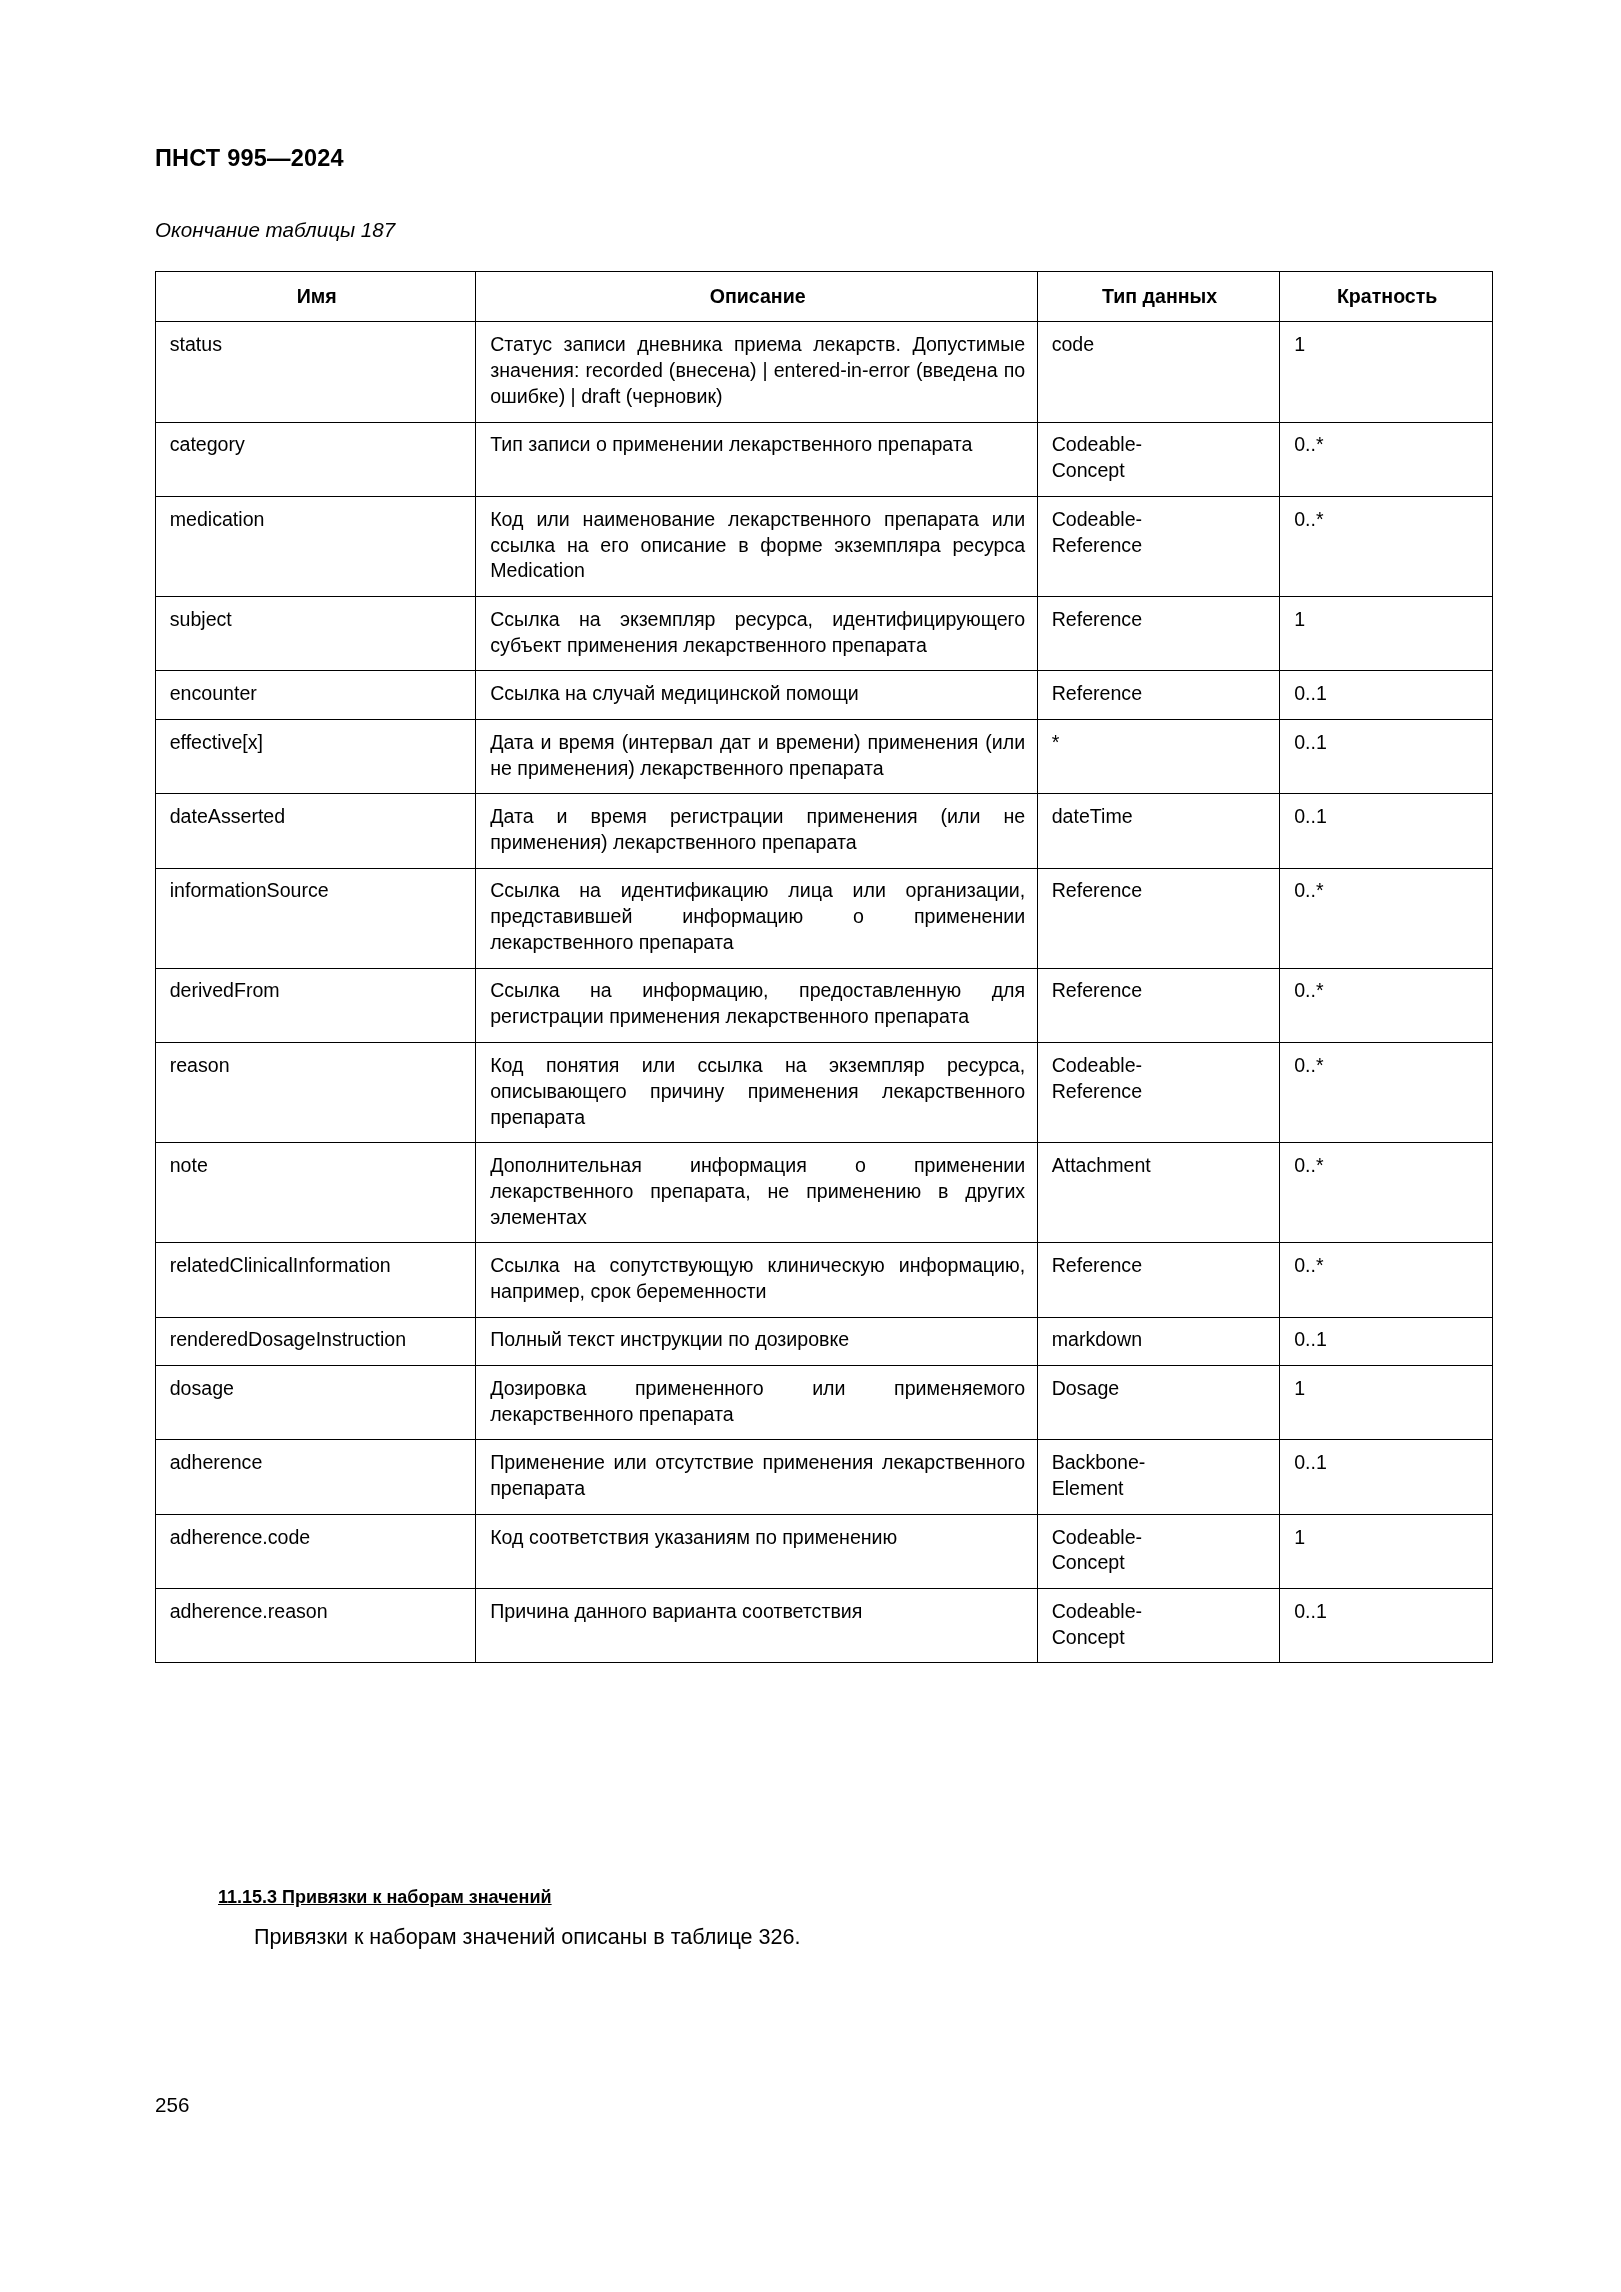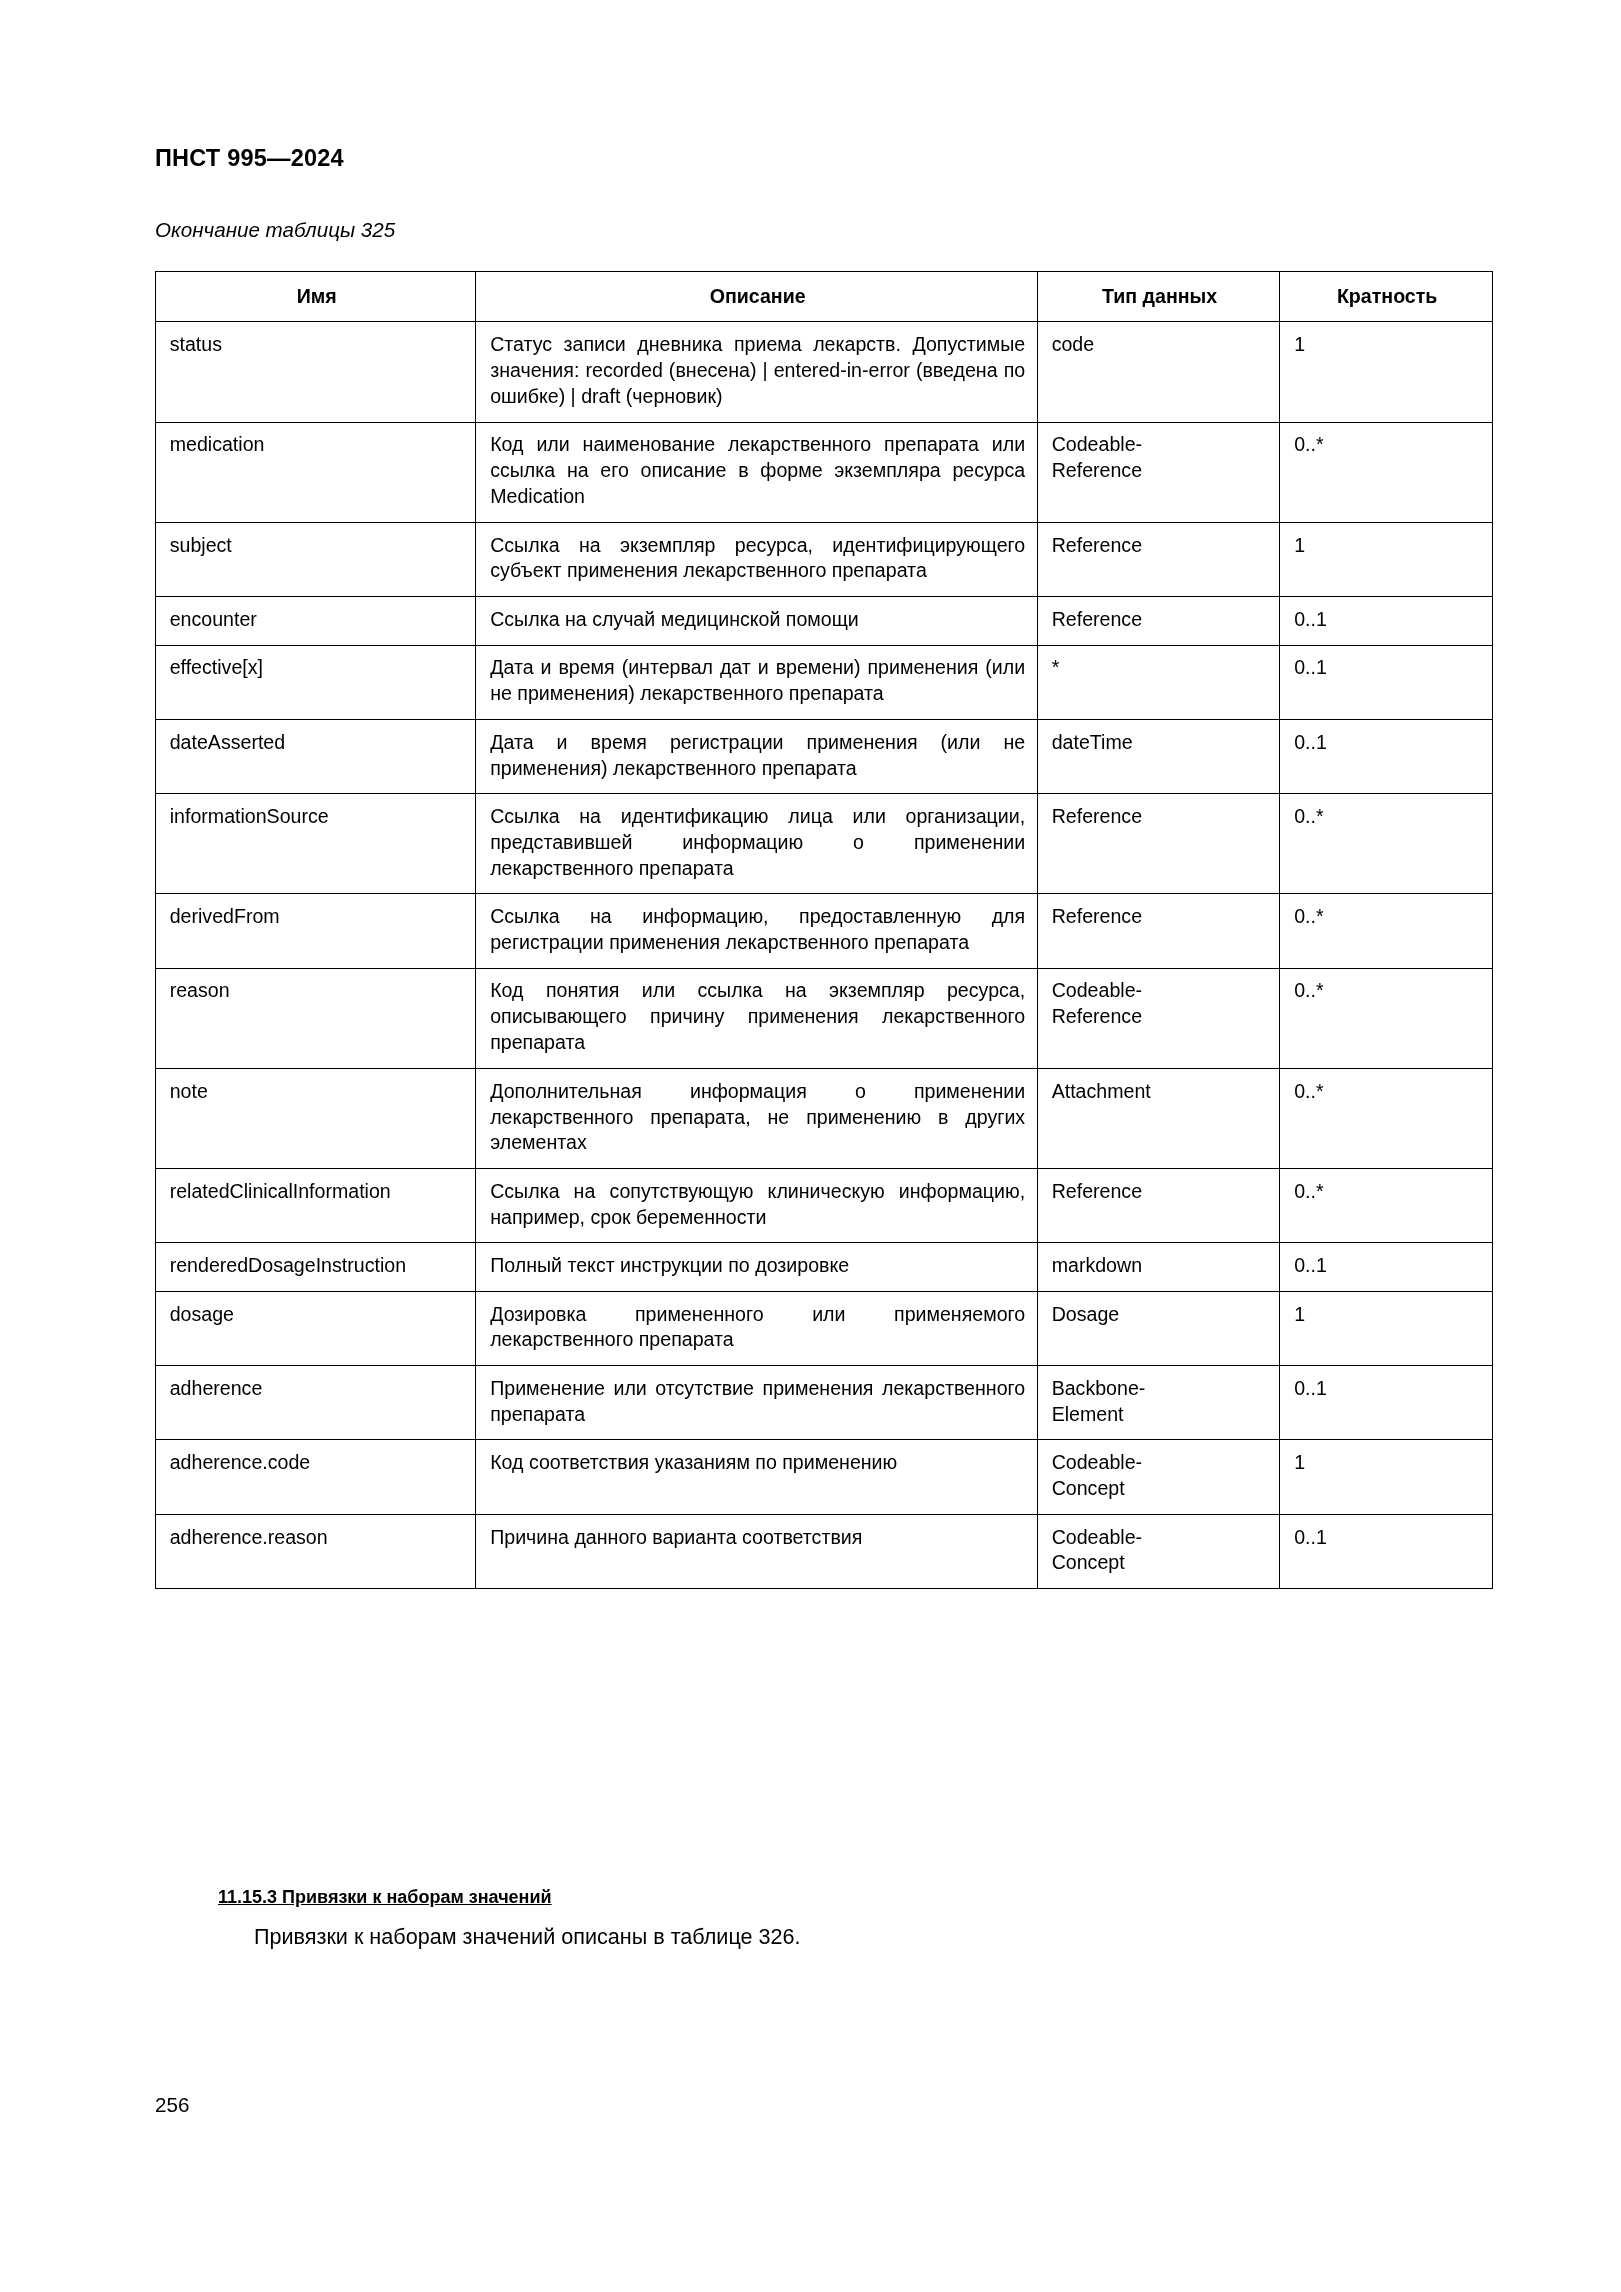--- a/index.html
+++ b/index.html
@@ -88,39 +88,45 @@
     font-size: 20.6px;
   }
 </style>
 </head>
 <body>
 
 <div class="page">
 
   <div class="header-title">ПНСТ 995—2024</div>
 
-  <div class="table-caption">Окончание таблицы 325</div>
+  <div class="table-caption">Окончание таблицы 187</div>
 
   <table class="spec">
     <thead>
       <tr>
         <th class="col-name">Имя</th>
         <th class="col-desc">Описание</th>
         <th class="col-type">Тип данных</th>
         <th class="col-card">Кратность</th>
       </tr>
     </thead>
     <tbody id="table-body">
         <tr>
           <td class="col-name">status</td>
           <td class="col-desc">Статус записи дневника приема лекарств. Допустимые значения: recorded (внесена) | entered-in-error (введена по ошибке) | draft (черновик)</td>
           <td class="col-type">code</td>
           <td class="col-card">1</td>
         </tr>
         <tr>
+          <td class="col-name">category</td>
+          <td class="col-desc">Тип записи о применении лекарственного пре­парата</td>
+          <td class="col-type">Codeable-<br>Concept</td>
+          <td class="col-card">0..*</td>
+        </tr>
+        <tr>
           <td class="col-name">medication</td>
           <td class="col-desc">Код или наименование лекарственного пре­парата или ссылка на его описание в форме экземпляра ресурса Medication</td>
           <td class="col-type">Codeable-<br>Reference</td>
           <td class="col-card">0..*</td>
         </tr>
         <tr>
           <td class="col-name">subject</td>
           <td class="col-desc">Ссылка на экземпляр ресурса, идентифици­рующего субъект применения лекарственного препарата</td>
           <td class="col-type">Reference</td>
           <td class="col-card">1</td>

